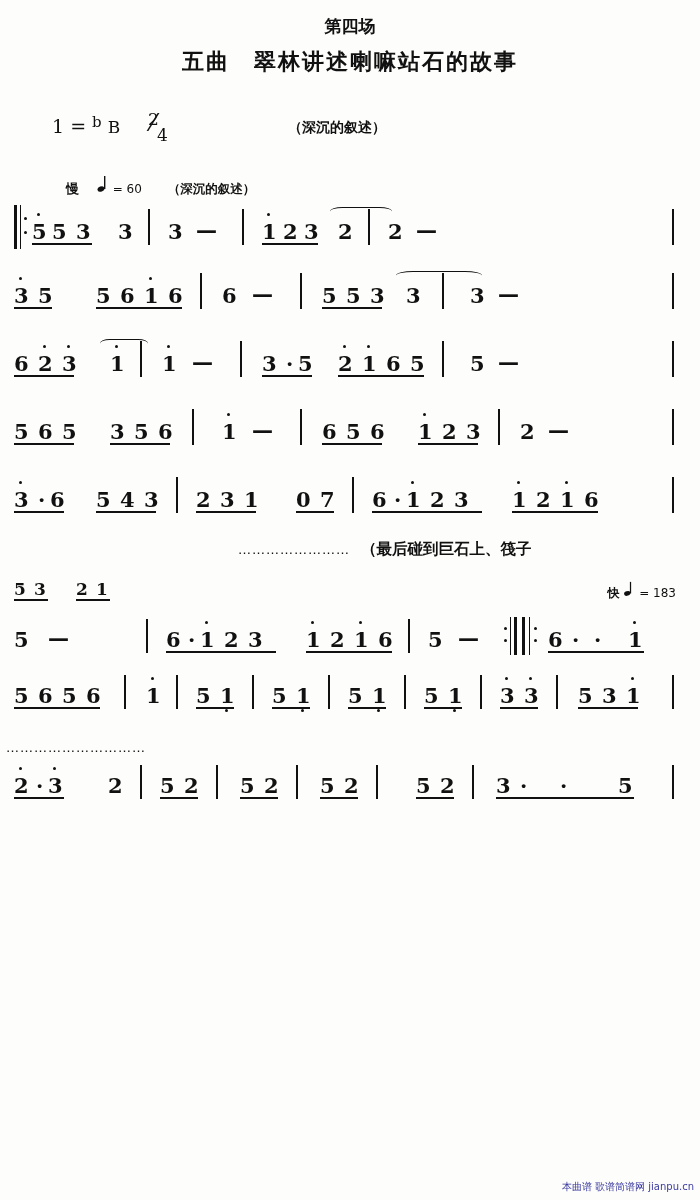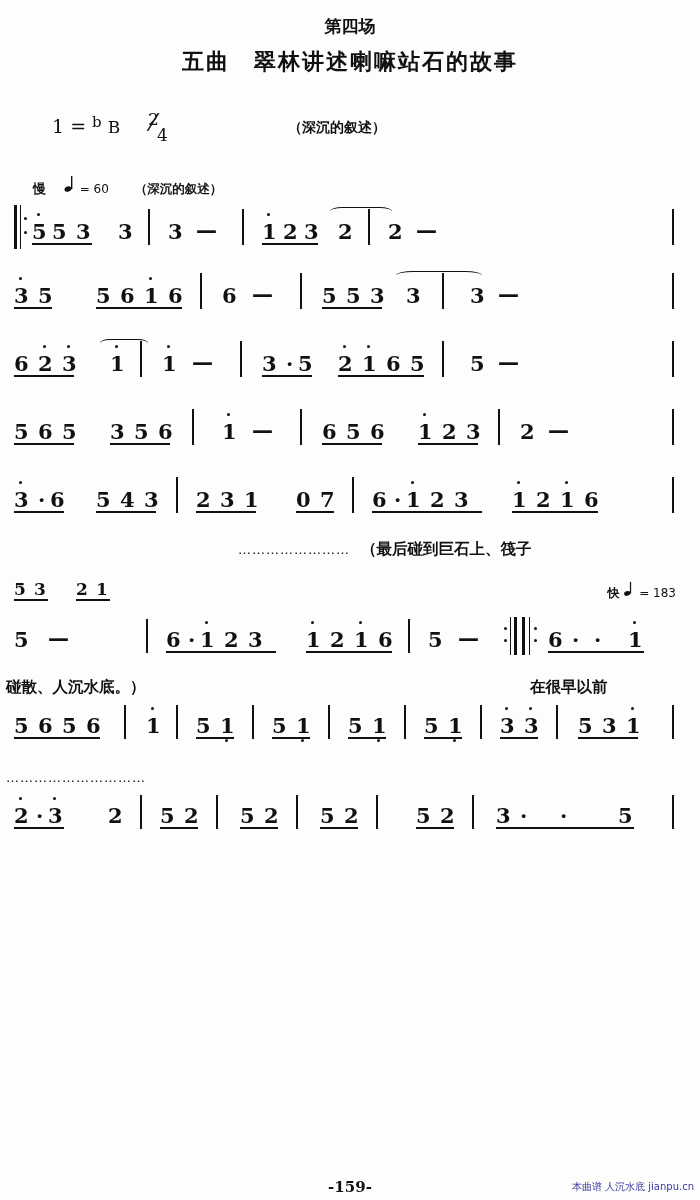--- a/index.html
+++ b/index.html
@@ -27,21 +27,21 @@
   .meter { position:absolute; left:148px; top:0px; font-size:17px; font-family:"DejaVu Serif", serif; }
   .meter .num { position:absolute; left:0; top:2px; }
   .meter .den { position:absolute; left:9px; top:18px; }
   .meter .slash { position:absolute; left:3px; top:2px; font-size:24px; }
   .accomp { position:absolute; left:288px; top:12px; font-size:14px; font-weight:bold; }
 
   
   .spoken { margin-top:8px; padding-left:54px; font-size:15px; font-weight:bold; }
 
   
-  .temporow { position:relative; height:26px; margin-top:22px; padding-left:33px; font-size:12px; }
+  .temporow { position:relative; height:26px; margin-top:22px; padding-left:66px; font-size:12px; }
   .temporow .slow { font-weight:bold; font-size:13px; }
   .temporow .desc { margin-left:22px; font-weight:bold; font-size:12.5px; }
 
   
   .sys { position:relative; height:66px; padding-left:14px; }
   .note { position:absolute; font-family:"DejaVu Serif", serif; font-size:21px; font-weight:bold; }
   .dash { position:absolute; font-size:21px; font-weight:bold; }
   .bar { position:absolute; width:1.6px; background:#111; }
   .ul { position:absolute; height:1.6px; background:#111; }
   .dotA { position:absolute; width:3px; height:3px; border-radius:50%; background:#111; }
@@ -333,24 +333,20 @@
     </div>
 
     <div class="note" style="left:548px; top:10px;">6</div>
     <div class="note" style="left:572px; top:10px;">·</div>
     <div class="note" style="left:594px; top:10px;">·</div>
     <div class="note" style="left:628px; top:10px;">1</div>
     <div class="dotA" style="left:633px; top:4px;"></div>
     <div class="ul" style="left:548px; top:34px; width:96px;"></div>
   </div>
 
-  <div style="position:relative; height:30px;">
-    <span class="lyric" style="position:absolute; left:6px; top:2px;">碰散、人沉水底。）</span>
-    <span class="lyric" style="position:absolute; left:530px; top:2px;">在很早以前</span>
-  </div>
 
 
   <div class="sys" style="height:62px;">
     <div class="note" style="left:14px; top:8px;">5</div>
     <div class="note" style="left:38px; top:8px;">6</div>
     <div class="note" style="left:62px; top:8px;">5</div>
     <div class="note" style="left:86px; top:8px;">6</div>
     <div class="ul" style="left:14px; top:32px; width:86px;"></div>
     <div class="bar" style="left:124px; top:0px; height:34px;"></div>
 
@@ -433,18 +429,15 @@
     <div class="bar" style="left:472px; top:0px; height:34px;"></div>
 
     <div class="note" style="left:496px; top:8px;">3</div>
     <div class="note" style="left:520px; top:8px;">·</div>
     <div class="note" style="left:560px; top:8px;">·</div>
     <div class="note" style="left:618px; top:8px;">5</div>
     <div class="ul" style="left:496px; top:32px; width:138px;"></div>
     <div class="bar" style="left:672px; top:0px; height:34px;"></div>
   </div>
 
-  <div class="footer">
-    <span class="pageno">-159-</span>
-  </div>
-  <div class="credit">本曲谱 人沉水底 jianpu.cn</div>
+  <div class="credit">本曲谱 歌谱简谱网 jianpu.cn</div>
 
 </div>
 
 </body></html>

